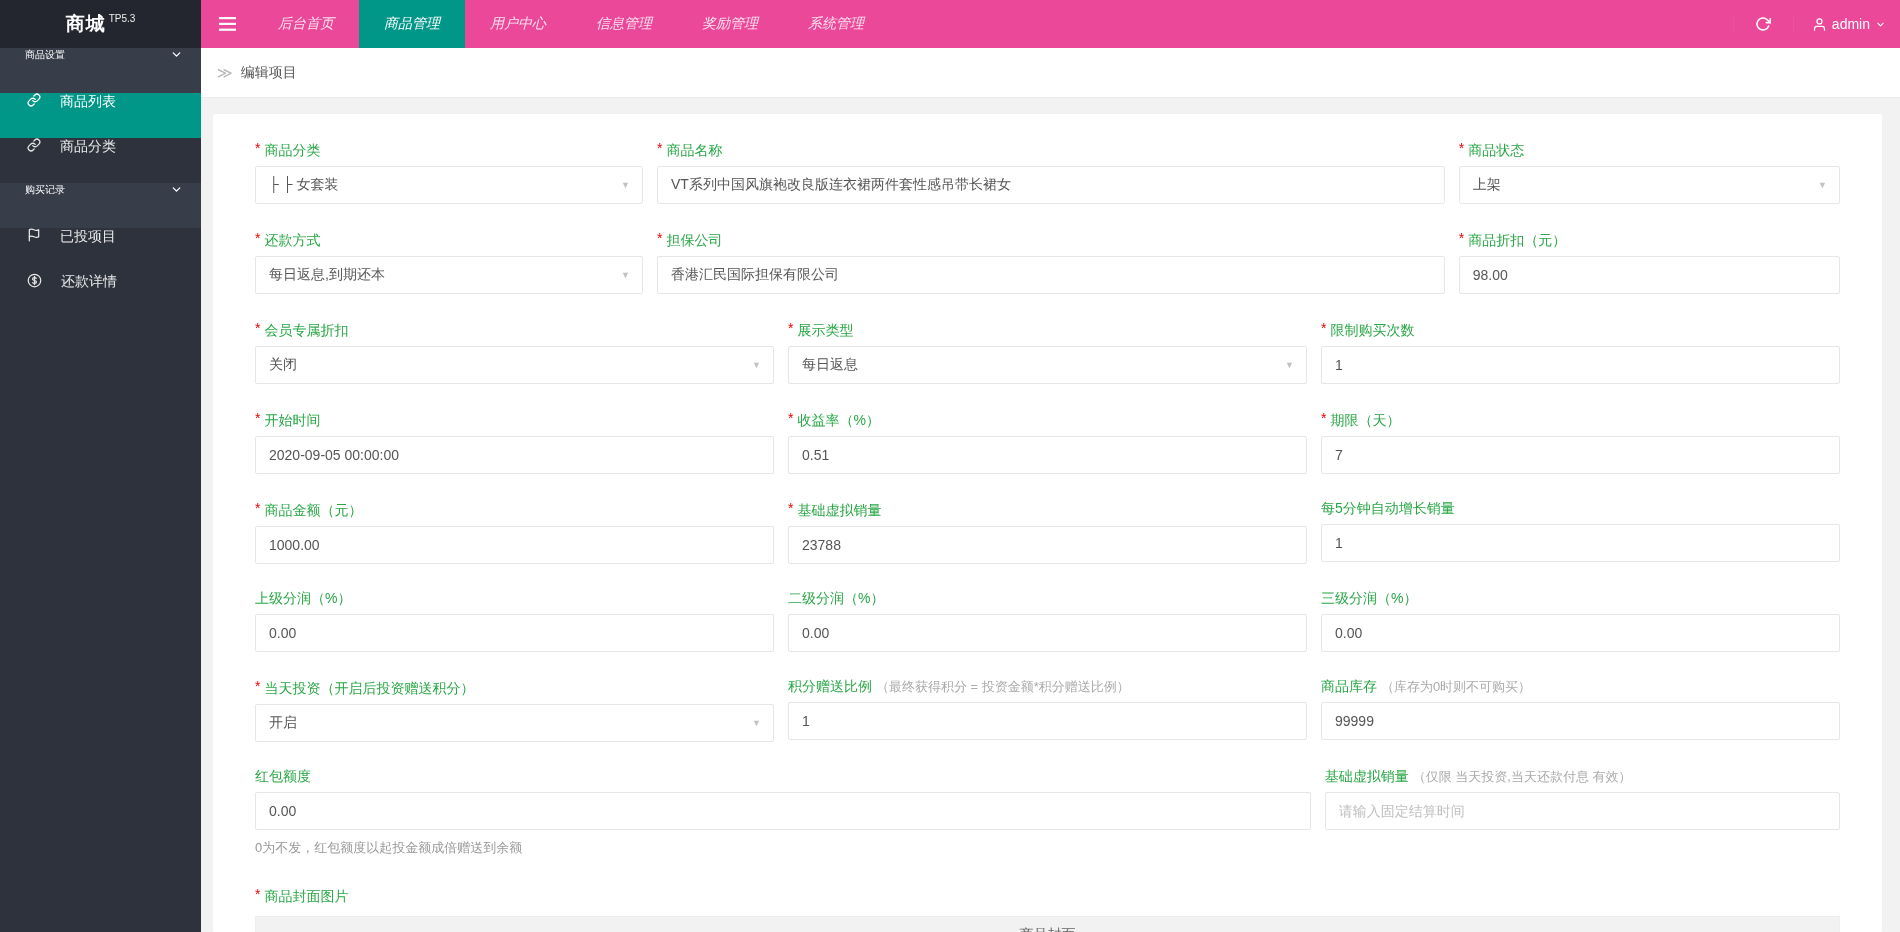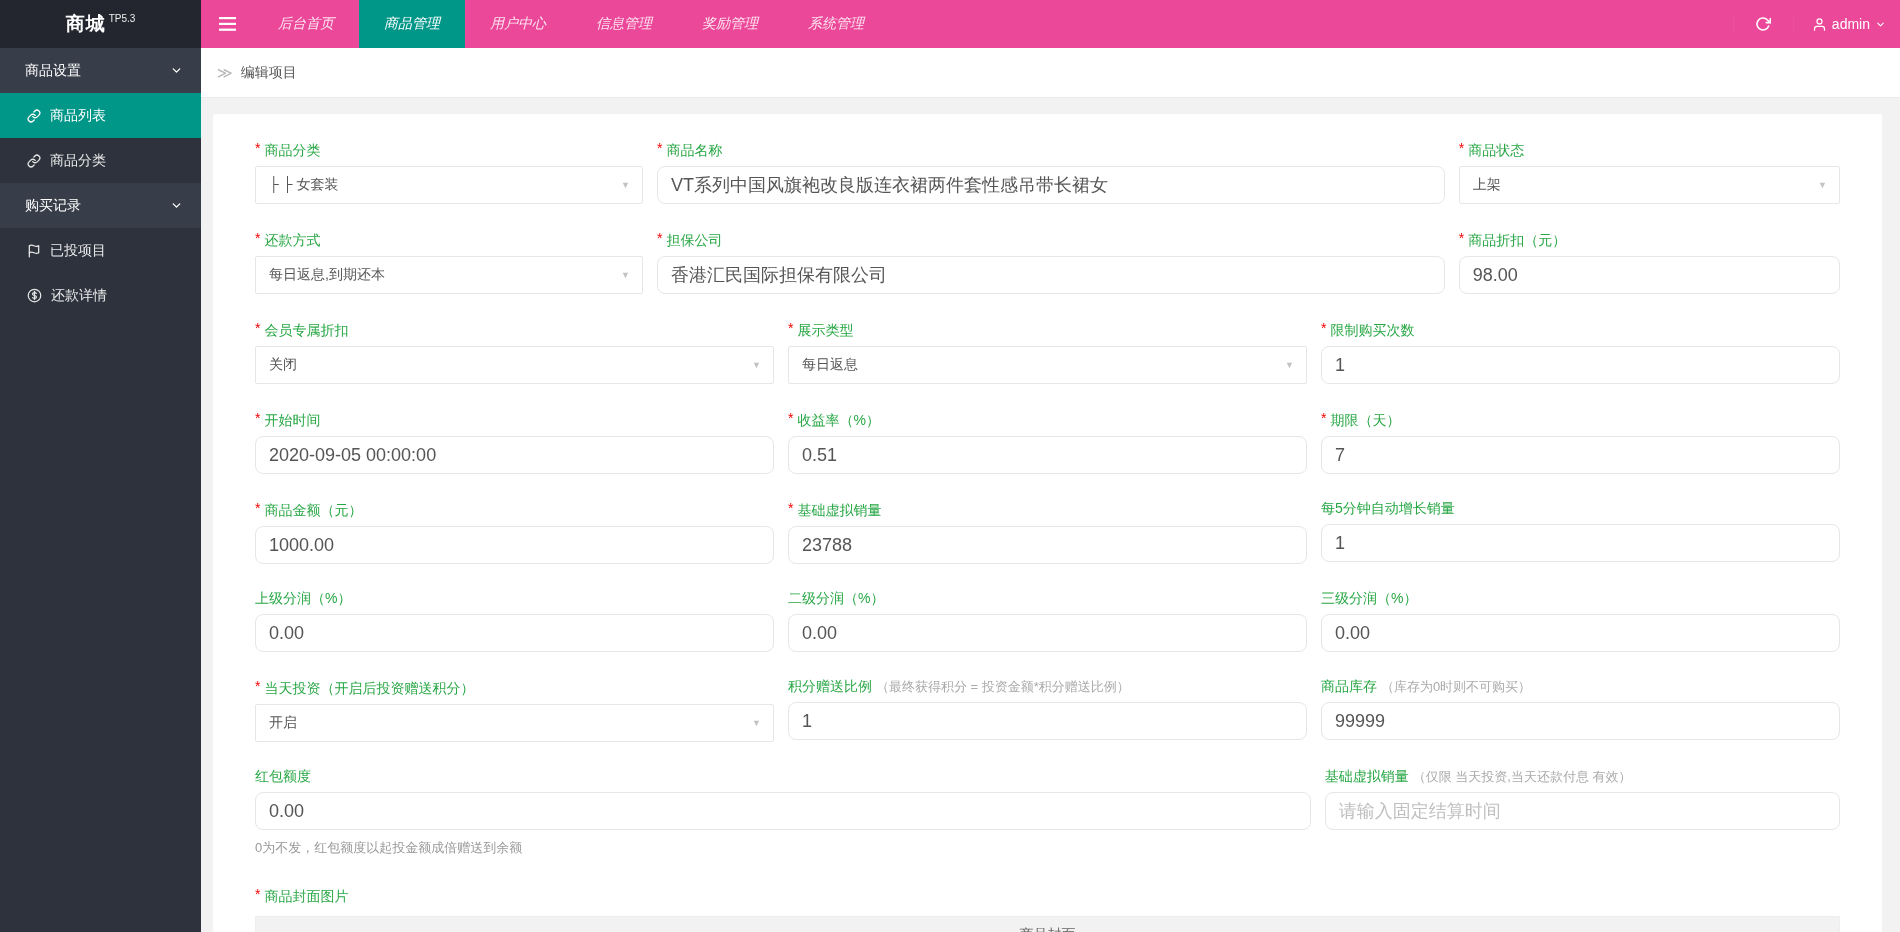--- a/index.html
+++ b/index.html
@@ -14,43 +14,43 @@
   .nav-burger { width:52px; display:flex; align-items:center; justify-content:center; color:#fff; cursor:pointer; }
   .nav-items { display:flex; align-items:stretch; }
   .nav-item { display:flex; align-items:center; padding:0 25px; color:rgba(255,255,255,.85); font-size:14px; cursor:pointer;font-style:italic; }
   .nav-item.active { background:#009688; color:#fff; }
   .nav-right { margin-left:auto; display:flex; align-items:center; }
   .nav-icon-btn { width:60px; display:flex; align-items:center; justify-content:center; color:#fff; cursor:pointer; border-left:1px solid rgba(255,255,255,.05); }
   .nav-user { display:flex; align-items:center; gap:5px; color:#fff; font-size:14px; padding:0 14px 0 18px; cursor:pointer; border-left:1px solid rgba(255,255,255,.05); }
 
   
   .sidebar { position:fixed; top:48px; left:0; width:201px; height:884px; background:#2e323c; }
-  .side-group-title { height:45px; background:#373d49; color:#fff; font-size:14px; display:flex; align-items:center; padding:0 18px 0 25px; cursor:pointer; }
+  .side-group-title { height:45px; background:#373d49; color:#fff; font-size:10px; display:flex; padding:0 18px 0 25px; cursor:pointer; }
   .side-group-title .sgt-caret { margin-left:auto; display:flex; color:#fff; }
-  .side-item { height:45px; display:flex; align-items:center; gap:9px; padding-left:27px; color:rgba(255,255,255,.9); font-size:14px; background:#2e323c; cursor:pointer; }
+  .side-item { height:45px; display:flex; gap:19px; padding-left:27px; color:rgba(255,255,255,.9); font-size:14px; background:#2e323c; cursor:pointer; }
   .side-item.active { background:#009688; color:#fff; }
   .side-item svg { flex:0 0 auto; }
 
   
   .main { margin-left:201px; }
   .crumb { height:50px; background:#fff; border-bottom:1px solid #ececec; display:flex; align-items:center; padding:0 16px; font-size:14px; color:#555; gap:8px; }
   .crumb-arrow { color:#b5b5b5; font-size:15px; }
   .content { height:834px; padding:16px 18px 0 12px; background:#f2f2f2; }
   .card { background:#fff; height:100%; border-radius:2px; padding:27px 42px 0 42px; overflow:hidden; }
 
   
   .frow { display:grid; column-gap:14px; margin-bottom:27px; }
   .row-a { grid-template-columns:398fr 808fr 391fr; }
   .row-b { grid-template-columns:1fr 1fr 1fr; }
   .row-c { grid-template-columns:1082fr 528fr; }
   .fcol {}
   .flabel { font-size:14px; color:#28a745; margin-bottom:8px; line-height:15px; white-space:nowrap; }
   .flabel .hint { color:#aaa; font-size:13px; }
   .req::before { content:"*"; color:#ee0000; font-size:14px; margin-right:4px; vertical-align:2px; }
-  .tinput { width:100%; height:38px; border:1px solid #e6e6e6; border-radius:8px; padding:0 13px; font-size:18px; color:#555; background:#fff; outline:none; font-family:inherit; }
+  .tinput { width:100%; height:38px; border:1px solid #e6e6e6; border-radius:2px; padding:0 13px; font-size:14px; color:#555; background:#fff; outline:none; font-family:inherit; }
   .tinput::placeholder { color:#bfbfbf; }
   .select { position:relative; width:100%; height:38px; border:1px solid #e6e6e6; border-radius:2px; background:#fff; display:flex; align-items:center; padding:0 30px 0 13px; font-size:14px; color:#555; cursor:pointer; }
   .select .caret { position:absolute; right:12px; top:50%; transform:translateY(-50%); font-size:9px; color:#c2c2c2; }
   .fhelp { font-size:13px; color:#999; margin-top:9px; }
 
   
   .cover-section { margin-top:30px; }
   .cover-label { margin-bottom:12px; }
   .cover-table { width:100%; border:1px solid #eee; border-bottom:none; }
   .cover-th { height:37px; background:#f2f2f2; display:flex; align-items:center; justify-content:center; font-size:14px; color:#666; border-bottom:1px solid #e9e9e9; }

